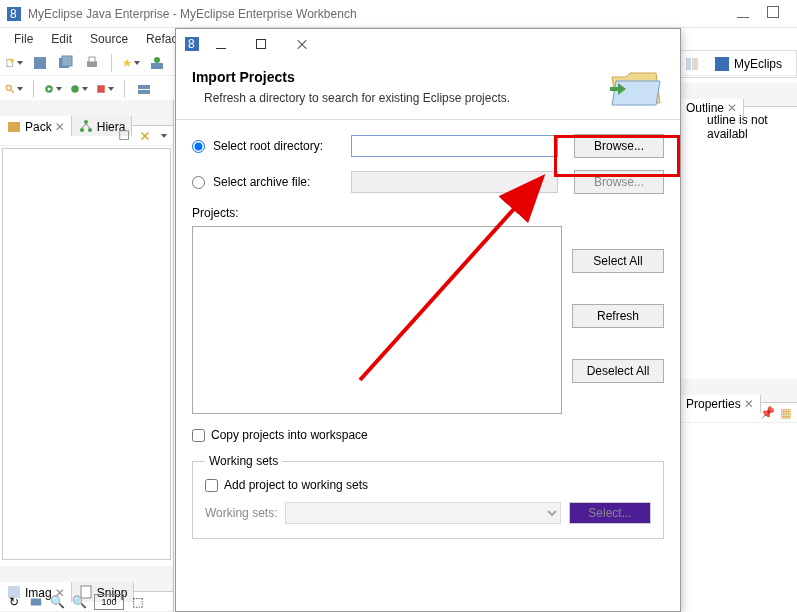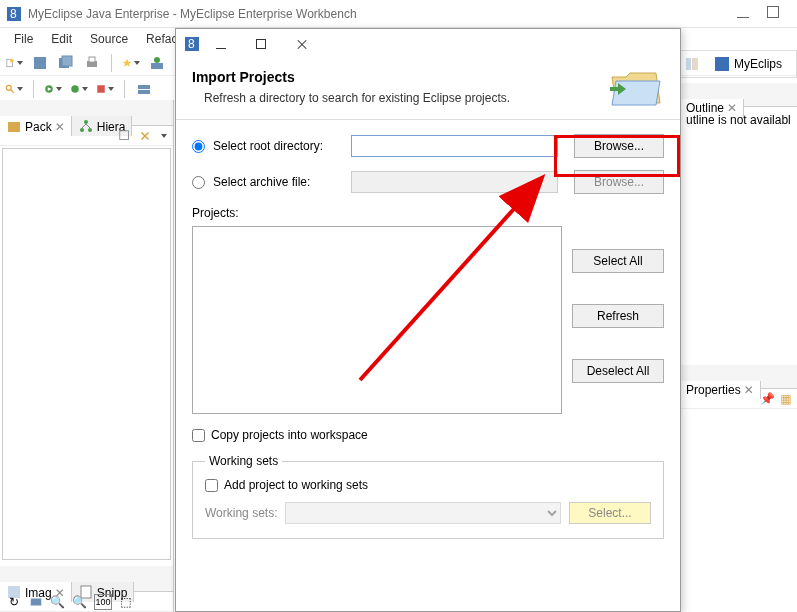--- a/index.html
+++ b/index.html
@@ -30,21 +30,21 @@
     .left-col { width:174px; display:flex; flex-direction:column; border-right:1px solid #ccc;}
     .view-tabs { height:24px; display:flex; align-items:center; background:#f5f5f5; border-bottom:1px solid #ccc;}
     .view-tab { display:flex; align-items:flex-end; gap:3px; padding:2px 6px; border-right:1px solid #ccc; background:#fff;margin-top:26px;}
     .view-tab.inactive{ background:#f0f0f0;}
     .view-body { flex:1; background:#fff; border:1px solid #ccc; margin:2px;}
     .view-toolbar{height:20px;display:flex;justify-content:flex-end;align-items:center;gap:4px;padding:0 4px;border-bottom:1px solid #eee;}
 
     
     .right-panel { position:absolute; right:0; top:83px; width:118px; border-left:1px solid #ccc; bottom:0; overflow:hidden;}
     .right-panel .view-tabs{border-bottom:1px solid #ccc;}
-    .outline-msg{ padding:6px; font-size:12px;}
+    .outline-msg{ padding:6px; font-size:12px;margin-left:21px;}
 
     
     .dialog { position:absolute; left:175px; top:28px; width:506px; height:584px; background:#fff; border:1px solid #999; box-shadow:2px 2px 8px rgba(0,0,0,.2); z-index:100;}
     .dlg-titlebar { height:30px; display:flex; align-items:center; padding:0 8px; }
     .dlg-titlebar .dlg-icon{width:16px;height:16px;margin-right:6px;}
     .dlg-titlebar .dlg-title{flex:1; font-size:12px;}
     .dlg-winctl{display:flex; gap:10px;}
     .dlg-winctl .wcbtn{width:30px;height:20px;display:flex;align-items:center;justify-content:center;}
     .dlg-winctl .wcbtn span{width:10px;height:10px;display:block;}
 
@@ -68,21 +68,21 @@
     .side-btn{width:92px;height:24px;background:#f0f0f0;border:1px solid #adadad;margin-top:23px;}
 
     .chk-row{display:flex;align-items:center;gap:6px;margin-top:14px;}
     .chk-row input{width:13px;height:13px;}
 
     .fieldset{border:1px solid #ccc;margin-top:12px;padding:10px 12px 14px;}
     .fieldset legend{padding:0 4px;font-size:12px;}
     .ws-row{display:flex;align-items:center;gap:8px;margin-top:10px;}
     .ws-row label{color:#888;}
     .ws-row select{flex:1;height:22px;background:#eee;border:1px solid #ccc;}
-    .ws-row .sb{width:82px;height:22px;background:#fef9c3;border:1px solid #ccc;color:#888;}
+    .ws-row .sb{width:82px;height:22px;background:#4c1d95;border:1px solid #ccc;color:#888;}
 
     
     .red-box{position:absolute;border:3px solid #e60000;pointer-events:none;z-index:200;}
     .red-arrow{position:absolute;z-index:200;pointer-events:none;}
 
     .icon-svg{width:16px;height:16px;}
   </style>
 </head>
 <body>
 
@@ -254,21 +254,21 @@
   </div>
   <div class="view-toolbar" style="justify-content:flex-start;gap:6px;padding-left:6px;">
     <span class="tbtn" style="width:16px;height:16px;">↻</span>
     <span class="tbtn" style="width:16px;height:16px;">
         <svg viewBox="0 0 16 16" width="14" height="14">
           <rect x="2" y="4" width="12" height="8" fill="#6b8fb5"></rect>
         </svg>
       </span>
     <span class="tbtn" style="width:16px;height:16px;">🔍</span>
     <span class="tbtn" style="width:16px;height:16px;">🔍</span>
-    <span class="tbtn" style="width:18px;height:16px;border:1px solid #888;font-size:9px;">100</span>
+    <span class="tbtn" style="width:30px;height:16px;border:1px solid #888;font-size:9px;">100</span>
     <span class="tbtn" style="width:16px;height:16px;">⬚</span>
   </div>
 </div>
 
 <div class="right-panel">
   <div class="view-tabs">
     <div class="view-tab">
       <span>Outline</span>
       <span style="color:#888;">✕</span>
     </div>

